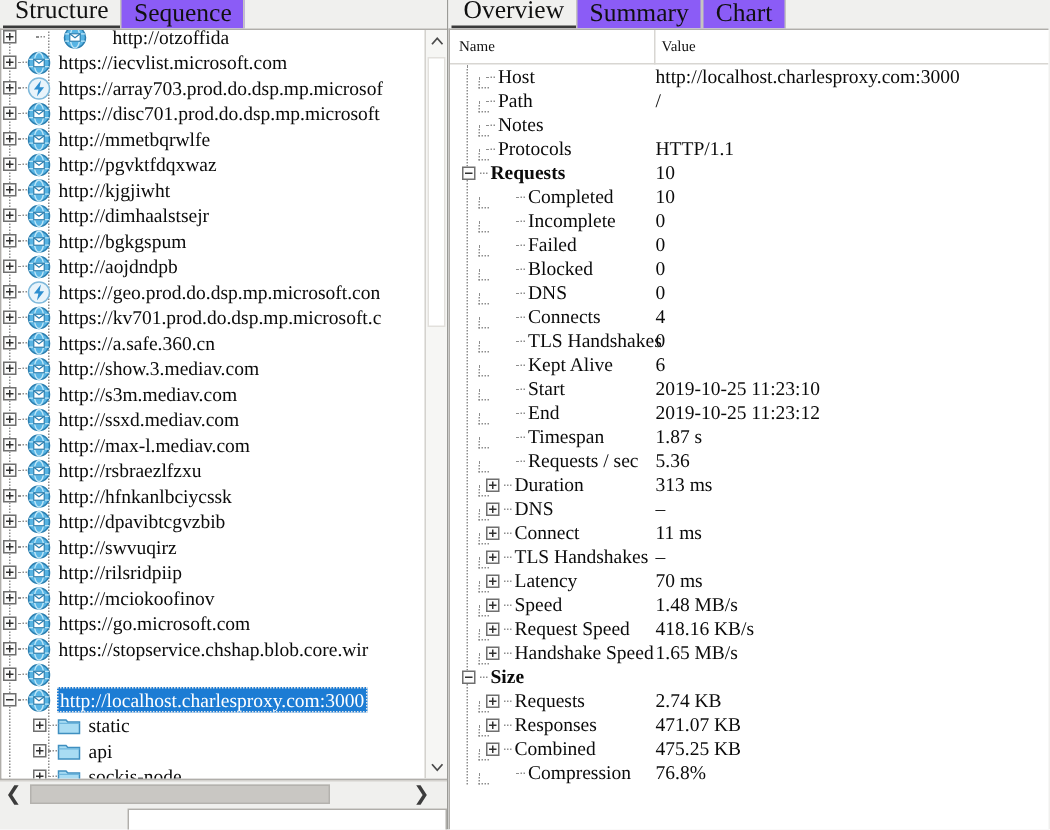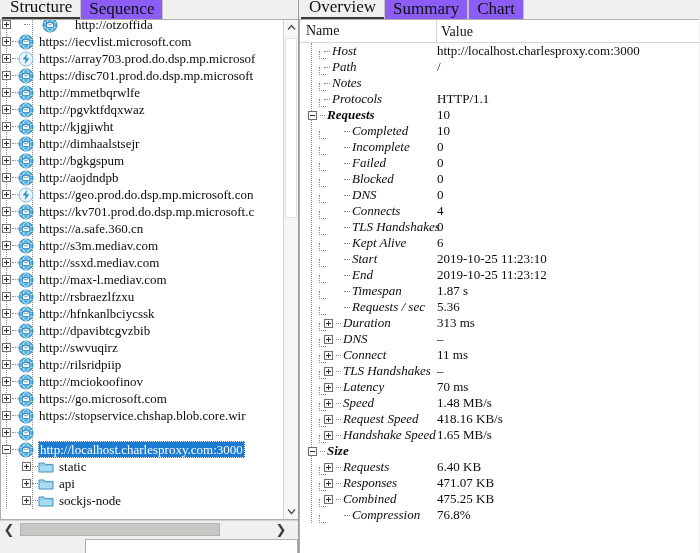--- a/index.html
+++ b/index.html
@@ -243,21 +243,21 @@
     position: relative;
     overflow: hidden;
   }
   .hdr-row {
     display: flex;
     height: 23px;
     align-items: center;
     background: #ffffff;
     border-bottom: 1px solid #d8d6d2;
     font-family: "Liberation Serif", serif;
-    font-size: 14px;
+    font-size: 10px;
     color: #101010;
   }
   .hdr-name { width: 136px; padding-left: 6px; }
   .hdr-val { flex:1; padding-left: 4px; border-left: 1px solid #d8d6d2; height:23px; line-height:23px;}
 
   .drow {
     display: flex;
     height: 16px;
     line-height: 16px;
     font-family: "Liberation Serif", serif;
@@ -298,21 +298,21 @@
     flex: 0 0 auto;
     margin-right: 3px;
   }
   .rexp::before {
     content:""; position:absolute; left:1px; right:1px; top:3px; height:1px; background:#303030;
   }
   .rexp.plus::after {
     content:""; position:absolute; top:1px; bottom:1px; left:3px; width:1px; background:#303030;
   }
   .rdots { width: 5px; height:1px; border-top:1px dotted #8d8d8d; flex:0 0 auto; margin-right:2px;}
-  .rlabel { white-space: nowrap; font-style: italic; }
+  .rlabel { white-space: nowrap; }
 </style>
 </head>
 <body>
 
 <div id="app">
 
   <div class="left-pane">
 
     <div class="tabstrip">
       <div class="tab active">Structure</div>
@@ -492,20 +492,34 @@
               <span class="ic">
                 <svg width="16" height="16" viewBox="0 0 16 16">
                   <circle cx="8" cy="8" r="7" fill="#57b4e4" stroke="#2c7fb0" stroke-width="1"></circle>
                   <ellipse cx="8" cy="8" rx="3.2" ry="7" fill="none" stroke="#bfe6f7" stroke-width="0.9"></ellipse>
                   <path d="M1.4 5.6 H14.6 M1.4 10.4 H14.6" stroke="#bfe6f7" stroke-width="0.9" fill="none"></path>
                   <rect x="4.5" y="5.5" width="7" height="5" fill="#ffffff" stroke="#2c7fb0" stroke-width="0.8"></rect>
                   <path d="M4.5 5.5 L8 8.2 L11.5 5.5" fill="none" stroke="#2c7fb0" stroke-width="0.8"></path>
                 </svg>
               </span>
               <span class="label">https://a.safe.360.cn</span>
+            </div>
+            <div class="trow">
+              <span class="expander plus"></span>
+              <span class="dots"></span>
+              <span class="ic">
+                <svg width="16" height="16" viewBox="0 0 16 16">
+                  <circle cx="8" cy="8" r="7" fill="#57b4e4" stroke="#2c7fb0" stroke-width="1"></circle>
+                  <ellipse cx="8" cy="8" rx="3.2" ry="7" fill="none" stroke="#bfe6f7" stroke-width="0.9"></ellipse>
+                  <path d="M1.4 5.6 H14.6 M1.4 10.4 H14.6" stroke="#bfe6f7" stroke-width="0.9" fill="none"></path>
+                  <rect x="4.5" y="5.5" width="7" height="5" fill="#ffffff" stroke="#2c7fb0" stroke-width="0.8"></rect>
+                  <path d="M4.5 5.5 L8 8.2 L11.5 5.5" fill="none" stroke="#2c7fb0" stroke-width="0.8"></path>
+                </svg>
+              </span>
+              <span class="label">http://show.3.mediav.com</span>
             </div>
             <div class="trow">
               <span class="expander plus"></span>
               <span class="dots"></span>
               <span class="ic">
                 <svg width="16" height="16" viewBox="0 0 16 16">
                   <circle cx="8" cy="8" r="7" fill="#57b4e4" stroke="#2c7fb0" stroke-width="1"></circle>
                   <ellipse cx="8" cy="8" rx="3.2" ry="7" fill="none" stroke="#bfe6f7" stroke-width="0.9"></ellipse>
                   <path d="M1.4 5.6 H14.6 M1.4 10.4 H14.6" stroke="#bfe6f7" stroke-width="0.9" fill="none"></path>
                   <rect x="4.5" y="5.5" width="7" height="5" fill="#ffffff" stroke="#2c7fb0" stroke-width="0.8"></rect>
@@ -991,21 +1005,21 @@
             </div>
             <div class="dval"></div>
           </div>
           <div class="drow">
             <div class="dname">
               <span class="rpad-child"></span>
               <span class="rexp plus"></span>
               <span class="rdots"></span>
               <span class="rlabel">Requests</span>
             </div>
-            <div class="dval">6.40 KB</div>
+            <div class="dval">2.74 KB</div>
           </div>
           <div class="drow">
             <div class="dname">
               <span class="rpad-child"></span>
               <span class="rexp plus"></span>
               <span class="rdots"></span>
               <span class="rlabel">Responses</span>
             </div>
             <div class="dval">471.07 KB</div>
           </div>

